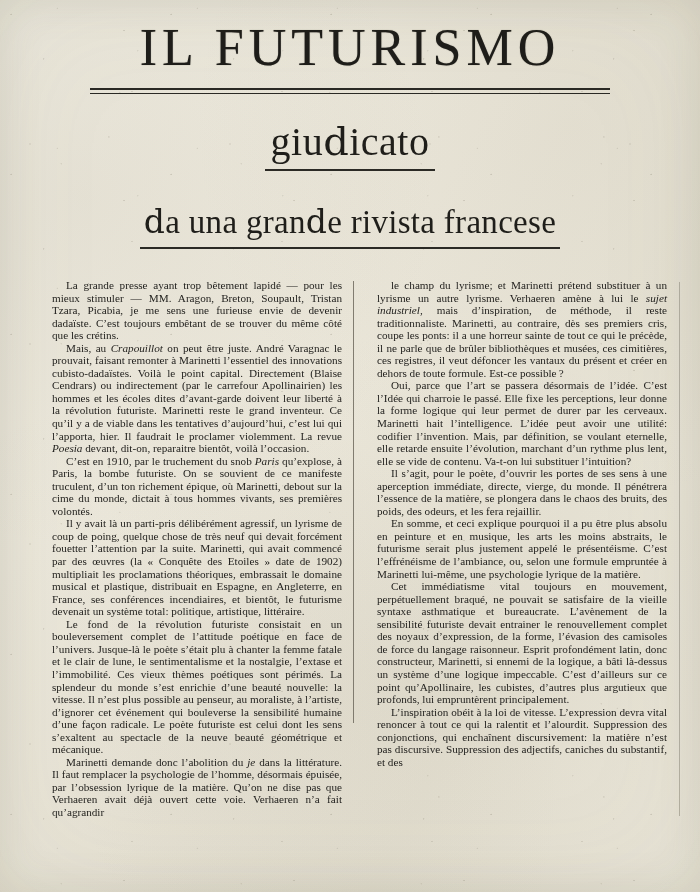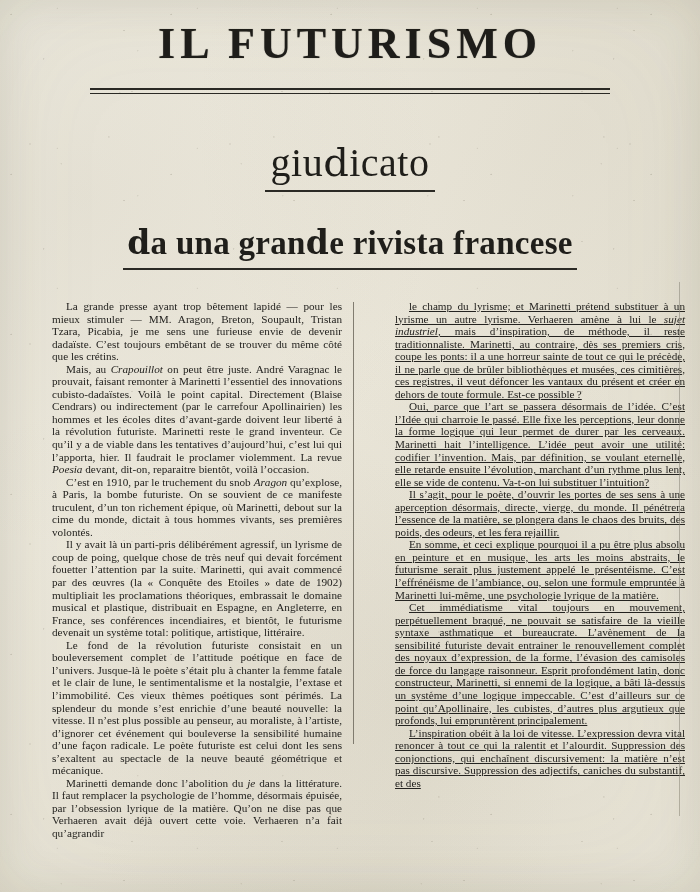--- a/index.html
+++ b/index.html
@@ -49,42 +49,42 @@
 
   
   .masthead {
     position: relative;
     padding-top: 22px;
     z-index: 2;
   }
   .title-main {
     text-align: center;
     font-family: "Liberation Serif", "DejaVu Serif", serif;
-    font-weight: bold;
-    font-size: 44px;
+    font-weight: normal;
+    font-size: 52px;
     line-height: 1;
     letter-spacing: 5px;
     color: #1e1d1a;
-    margin: 0 0 22px 0;
+    margin: 0 0 14px 0;
     padding: 0 28px;
     text-shadow: 0 0 1px rgba(40,38,32,.45);
   }
   .rule-double {
     width: 520px;
     margin: 0 auto;
     border-top: 2px solid #2b2a25;
     border-bottom: 1px solid #2b2a25;
     height: 3px;
     box-sizing: content-box;
   }
   .title-sub {
     text-align: right;
     font-size: 40px;
     line-height: 1;
-    margin: 48px auto 0 auto;
+    margin: 27px auto 0 auto;
     color: #1f1e1a;
     letter-spacing: .5px;
     display: table;
     padding: 0 6px 7px 6px;
     border-bottom: 2px solid #2b2a25;
     font-family: "Liberation Serif", "DejaVu Serif", serif;
   }
   .title-sub .uncial,
   .title-third .uncial {
     font-family: "DejaVu Serif", "Liberation Serif", serif;
@@ -92,21 +92,21 @@
   .title-third {
     text-align: center;
     font-size: 33px;
     line-height: 1;
     margin: 34px auto 0 auto;
     color: #1f1e1a;
     letter-spacing: .3px;
     display: table;
     padding: 0 4px 8px 4px;
     border-bottom: 2px solid #2b2a25;
-    font-weight: 700;
+    font-weight: 400;
   }
 
   
   .columns {
     position: relative;
     margin: 30px 0 0 0;
     padding: 0 22px 0 52px;
     display: flex;
     gap: 0;
     z-index: 2;
@@ -115,21 +115,21 @@
     width: 290px;
     flex: 0 0 290px;
     font-size: 11.2px;
     line-height: 12.55px;
     text-align: justify;
     text-justify: inter-word;
     hyphens: none;
     color: #242320;
   }
   .col-left { padding-right: 13px; }
-  .col-right { padding-left: 40px; text-decoration: underline; }
+  .col-right { padding-left: 22px; }
   .col p {
     margin: 0;
     text-indent: 14px;
   }
   .col p i, .col p em { font-style: italic; }
 
   .col-rule {
     position: absolute;
     left: 353px;
     top: 2px;
@@ -171,29 +171,29 @@
     <div class="rule-double"></div>
     <div class="title-sub">giu<span class="uncial">d</span>icato</div>
     <div class="title-third"><span class="uncial">d</span>a una gran<span class="uncial">d</span>e rivista francese</div>
   </div>
 
   <div class="columns">
     <div class="col-rule"></div>
     <div class="col col-left">
         <p>La grande presse ayant trop bêtement lapidé — pour les mieux stimuler — MM. Aragon, Breton, Soupault, Tristan Tzara, Picabia, je me sens une furieuse envie de devenir dadaïste. C’est toujours embêtant de se trouver du même côté que les crétins.</p>
         <p>Mais, au <i>Crapouillot</i> on peut être juste. André Varagnac le prouvait, faisant remonter à Marinetti l’essentiel des innovations cubisto-dadaïstes. Voilà le point capital. Directement (Blaise Cendrars) ou indirectement (par le carrefour Apollinairien) les hommes et les écoles dites d’avant-garde doivent leur liberté à la révolution futuriste. Marinetti reste le grand inventeur. Ce qu’il y a de viable dans les tentatives d’aujourd’hui, c’est lui qui l’apporta, hier. Il faudrait le proclamer violemment. La revue <i>Poesia</i> devant, dit-on, reparaitre bientôt, voilà l’occasion.</p>
-        <p>C’est en 1910, par le truchement du snob <i>Aragon</i> qu’explose, à Paris, la bombe futuriste. On se souvient de ce manifeste truculent, d’un ton richement épique, où Marinetti, debout sur la cime du monde, dictait à tous hommes vivants, ses premières volontés.</p>
+        <p>C’est en 1910, par le truchement du snob <i>Paris</i> qu’explose, à Paris, la bombe futuriste. On se souvient de ce manifeste truculent, d’un ton richement épique, où Marinetti, debout sur la cime du monde, dictait à tous hommes vivants, ses premières volontés.</p>
         <p>Il y avait là un parti-pris délibérément agressif, un lyrisme de coup de poing, quelque chose de très neuf qui devait forcément fouetter l’attention par la suite. Marinetti, qui avait commencé par des œuvres (la « Conquête des Etoiles » date de 1902) multipliait les proclamations théoriques, embrassait le domaine musical et plastique, distribuait en Espagne, en Angleterre, en France, ses conférences incendiaires, et bientôt, le futurisme devenait un système total: politique, artistique, littéraire.</p>
         <p>Le fond de la révolution futuriste consistait en un bouleversement complet de l’attitude poétique en face de l’univers. Jusque-là le poète s’était plu à chanter la femme fatale et le clair de lune, le sentimentalisme et la nostalgie, l’extase et l’immobilité. Ces vieux thèmes poétiques sont périmés. La splendeur du monde s’est enrichie d’une beauté nouvelle: la vitesse. Il n’est plus possible au penseur, au moraliste, à l’artiste, d’ignorer cet événement qui bouleverse la sensibilité humaine d’une façon radicale. Le poète futuriste est celui dont les sens s’exaltent au spectacle de la neuve beauté géométrique et mécanique.</p>
         <p>Marinetti demande donc l’abolition du <i>je</i> dans la littérature. Il faut remplacer la psychologie de l’homme, désormais épuisée, par l’obsession lyrique de la matière. Qu’on ne dise pas que Verhaeren avait déjà ouvert cette voie. Verhaeren n’a fait qu’agrandir</p>
       </div>
     <div class="col col-right">
         <p>le champ du lyrisme; et Marinetti prétend substituer à un lyrisme un autre lyrisme. Verhaeren amène à lui le <i>sujet industriel</i>, mais d’inspiration, de méthode, il reste traditionnaliste. Marinetti, au contraire, dès ses premiers cris, coupe les ponts: il a une horreur sainte de tout ce qui le précède, il ne parle que de brûler bibliothèques et musées, ces cimitières, ces registres, il veut défoncer les vantaux du présent et créer en dehors de toute formule. Est-ce possible ?</p>
         <p>Oui, parce que l’art se passera désormais de l’idée. C’est l’Idée qui charroie le passé. Elle fixe les perceptions, leur donne la forme logique qui leur permet de durer par les cerveaux. Marinetti hait l’intelligence. L’idée peut avoir une utilité: codifier l’invention. Mais, par définition, se voulant eternelle, elle retarde ensuite l’évolution, marchant d’un rythme plus lent, elle se vide de contenu. Va-t-on lui substituer l’intuition?</p>
-        <p>Il s’agit, pour le poète, d’ouvrir les portes de ses sens à une aperception désormais, directe, vierge, du monde. Il pénétrera l’essence de la matière, se plongera dans le chaos des bruits, des poids, des odeurs, et les fera rejaillir.</p>
+        <p>Il s’agit, pour le poète, d’ouvrir les portes de ses sens à une aperception immédiate, directe, vierge, du monde. Il pénétrera l’essence de la matière, se plongera dans le chaos des bruits, des poids, des odeurs, et les fera rejaillir.</p>
         <p>En somme, et ceci explique pourquoi il a pu être plus absolu en peinture et en musique, les arts les moins abstraits, le futurisme serait plus justement appelé le présentéisme. C’est l’effrénéisme de l’ambiance, ou, selon une formule empruntée à Marinetti lui-même, une psychologie lyrique de la matière.</p>
         <p>Cet immédiatisme vital toujours en mouvement, perpétuellement braqué, ne pouvait se satisfaire de la vieille syntaxe asthmatique et bureaucrate. L’avènement de la sensibilité futuriste devait entrainer le renouvellement complet des noyaux d’expression, de la forme, l’évasion des camisoles de force du langage raisonneur. Esprit profondément latin, donc constructeur, Marinetti, si ennemi de la logique, a bâti là-dessus un système d’une logique impeccable. C’est d’ailleurs sur ce point qu’Apollinaire, les cubistes, d’autres plus argutieux que profonds, lui empruntèrent principalement.</p>
         <p>L’inspiration obéit à la loi de vitesse. L’expression devra vital renoncer à tout ce qui la ralentit et l’alourdit. Suppression des conjonctions, qui enchaînent discursivement: la matière n’est pas discursive. Suppression des adjectifs, caniches du substantif, et des</p>
       </div>
   </div>
 
   <div class="edge-rule"></div>
   <div class="vignette"></div>
 </div>
 

